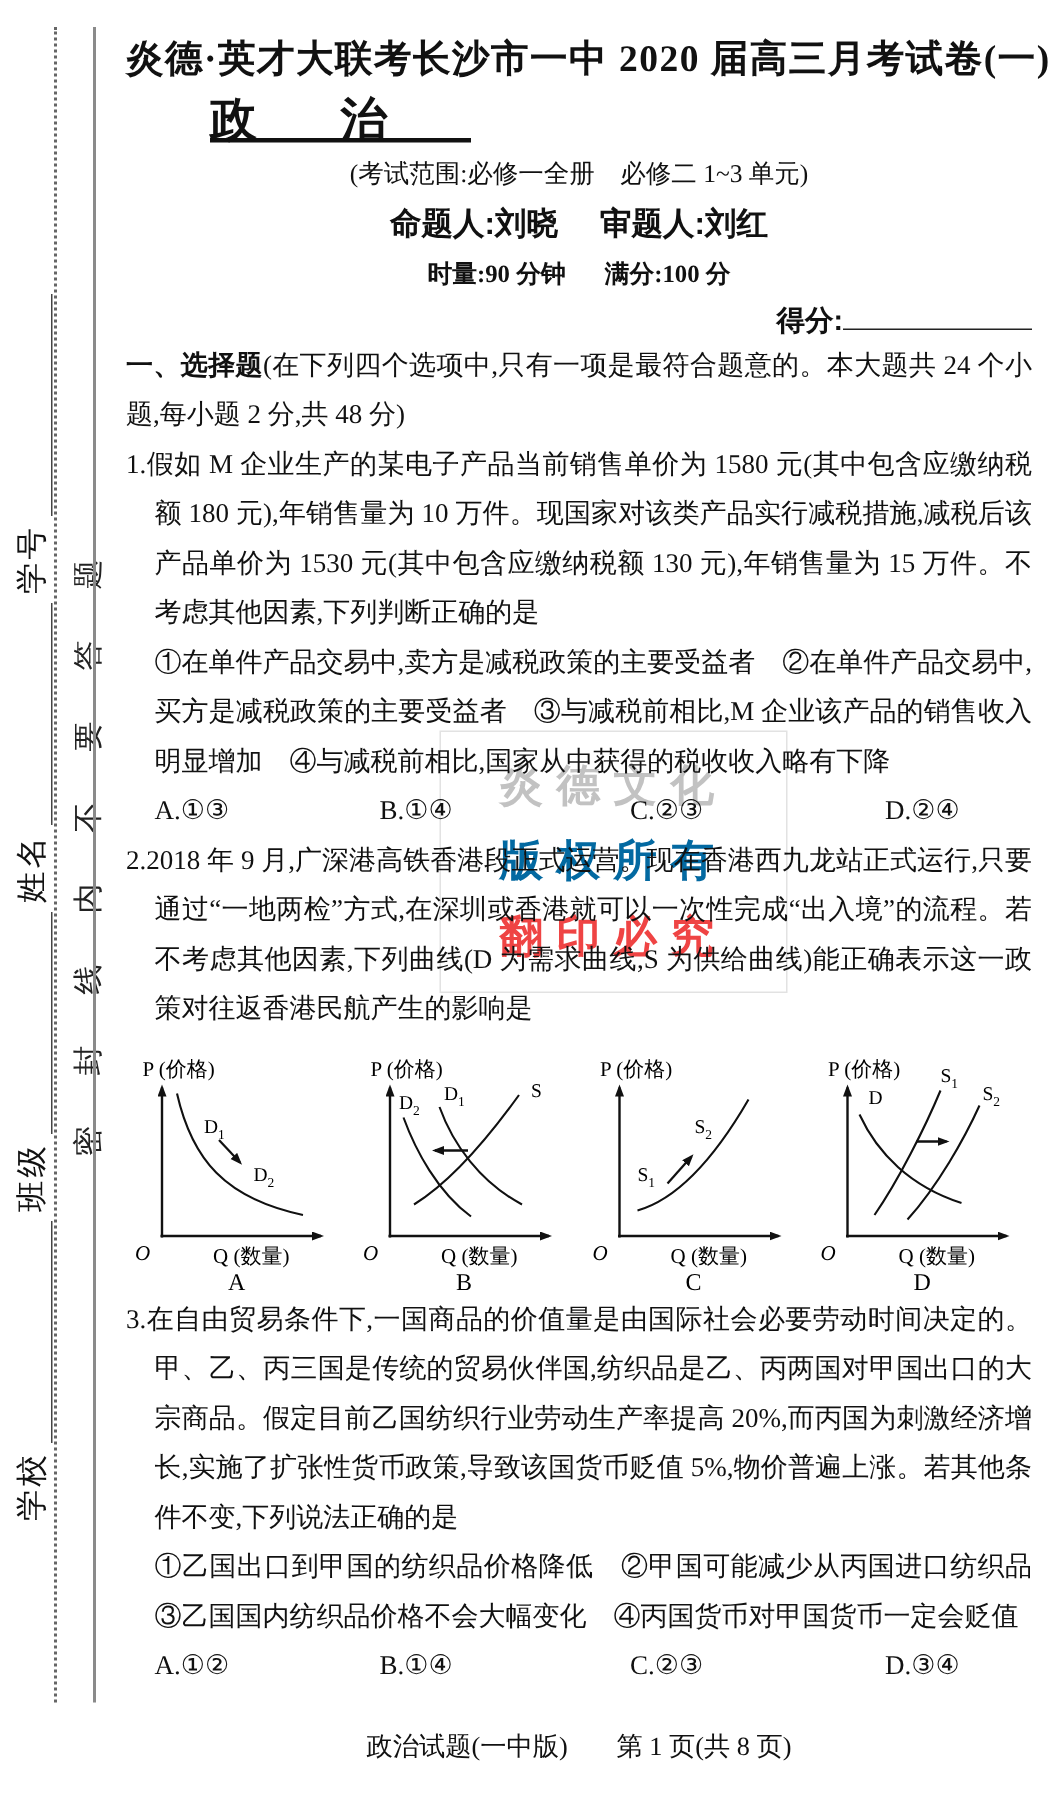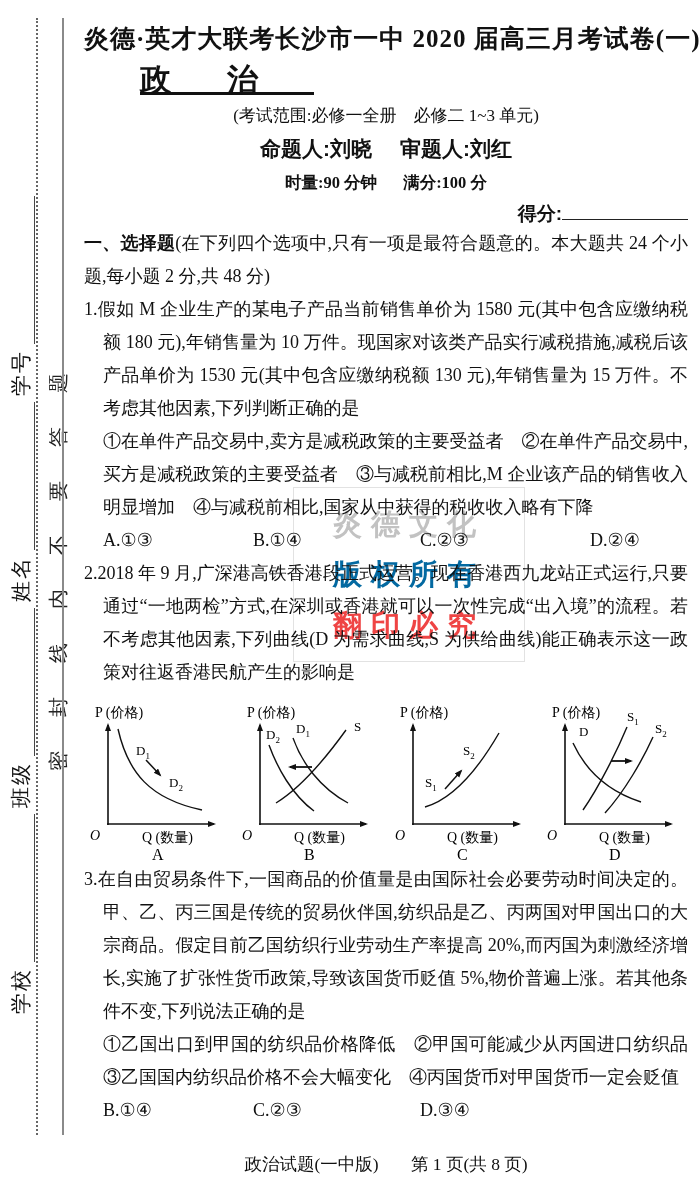--- a/index.html
+++ b/index.html
@@ -204,20 +204,21 @@
       </svg>
     </div>
   </div>
 
   <div class="question body-text">
     <div class="q-stem">
       <span>3.</span><span>在自由贸易条件下,一国商品的价值量是由国际社会必要劳动时间决定的。甲、乙、丙三国是传统的贸易伙伴国,纺织品是乙、丙两国对甲国出口的大宗商品。假定目前乙国纺织行业劳动生产率提高 20%,而丙国为刺激经济增长,实施了扩张性货币政策,导致该国货币贬值 5%,物价普遍上涨。若其他条件不变,下列说法正确的是</span>
     </div>
     <div class="q-sub">①乙国出口到甲国的纺织品价格降低　②甲国可能减少从丙国进口纺织品　③乙国国内纺织品价格不会大幅变化　④丙国货币对甲国货币一定会贬值</div>
     <div class="q-options">
+      <span>A.①②</span>
       <span>B.①④</span>
       <span>C.②③</span>
       <span>D.③④</span>
     </div>
   </div>
 
 </div>
 
 <div class="footer">
   <span>政治试题(一中版)</span>

